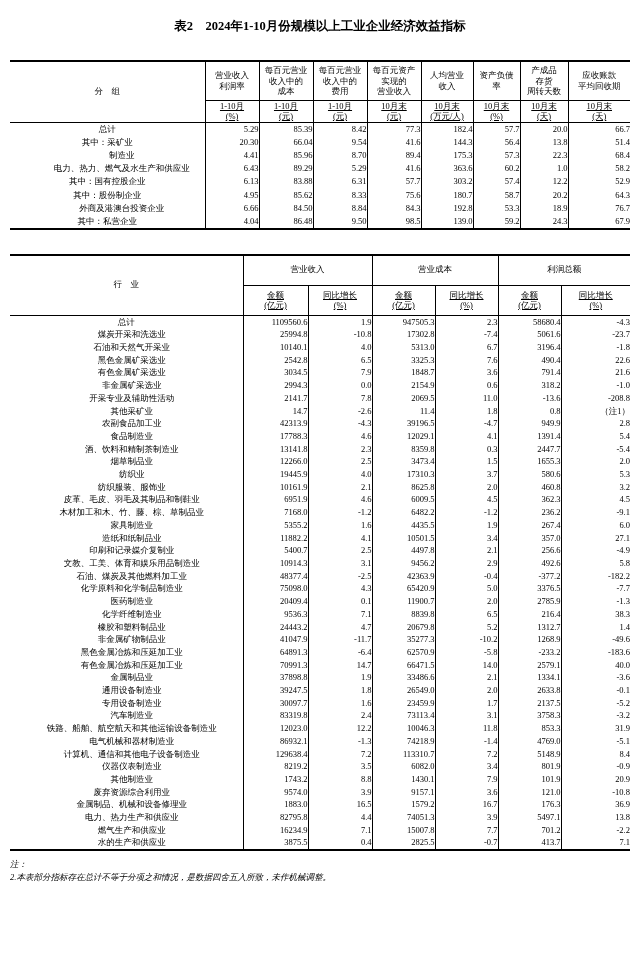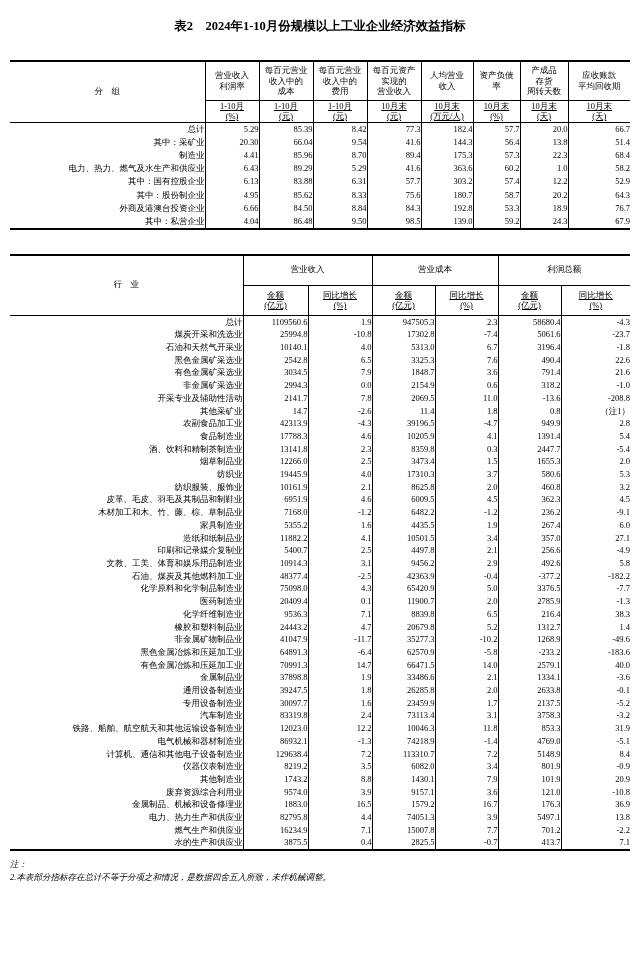--- a/index.html
+++ b/index.html
@@ -44,21 +44,21 @@
   #t2 thead tr.r1 { height: 39px; }
   #t2 thead tr.r2 { height: 21px; }
   #t3 thead tr.r1 { height: 30px; }
   #t3 thead tr.r2 { height: 30px; }
 
   #t2 tbody tr { height: 13.2px; }
   #t2 tbody td { line-height: 13.2px; }
   #t3 tbody tr { height: 12.7px; }
   #t3 tbody td { line-height: 12.7px; }
 
-  td.label { text-align: right; padding-left: 3px; }
+  td.label { text-align: center; padding-left: 3px; }
   #t2 td.label.ind { padding-left: 29px; }
   #t3 td.label.ind { padding-left: 11px; }
   td.num { text-align: right; padding-right: 8px; }
 
   .notes {
     margin: 7px 0 0 10px;
     font-size: 8.5px; font-style: italic; line-height: 12.8px;
   }
 </style>
 </head>
@@ -371,21 +371,21 @@
           <td class="num">-4.3</td>
           <td class="num">39196.5</td>
           <td class="num">-4.7</td>
           <td class="num">949.9</td>
           <td class="num">2.8</td>
         </tr>
         <tr>
           <td class="label ind">食品制造业</td>
           <td class="num">17788.3</td>
           <td class="num">4.6</td>
-          <td class="num">10205.9</td>
+          <td class="num">12029.1</td>
           <td class="num">4.1</td>
           <td class="num">1391.4</td>
           <td class="num">5.4</td>
         </tr>
         <tr>
           <td class="label ind">酒、饮料和精制茶制造业</td>
           <td class="num">13141.8</td>
           <td class="num">2.3</td>
           <td class="num">8359.8</td>
           <td class="num">0.3</td>
@@ -551,21 +551,21 @@
           <td class="num">1.9</td>
           <td class="num">33486.6</td>
           <td class="num">2.1</td>
           <td class="num">1334.1</td>
           <td class="num">-3.6</td>
         </tr>
         <tr>
           <td class="label ind">通用设备制造业</td>
           <td class="num">39247.5</td>
           <td class="num">1.8</td>
-          <td class="num">26285.8</td>
+          <td class="num">26549.0</td>
           <td class="num">2.0</td>
           <td class="num">2633.8</td>
           <td class="num">-0.1</td>
         </tr>
         <tr>
           <td class="label ind">专用设备制造业</td>
           <td class="num">30097.7</td>
           <td class="num">1.6</td>
           <td class="num">23459.9</td>
           <td class="num">1.7</td>

